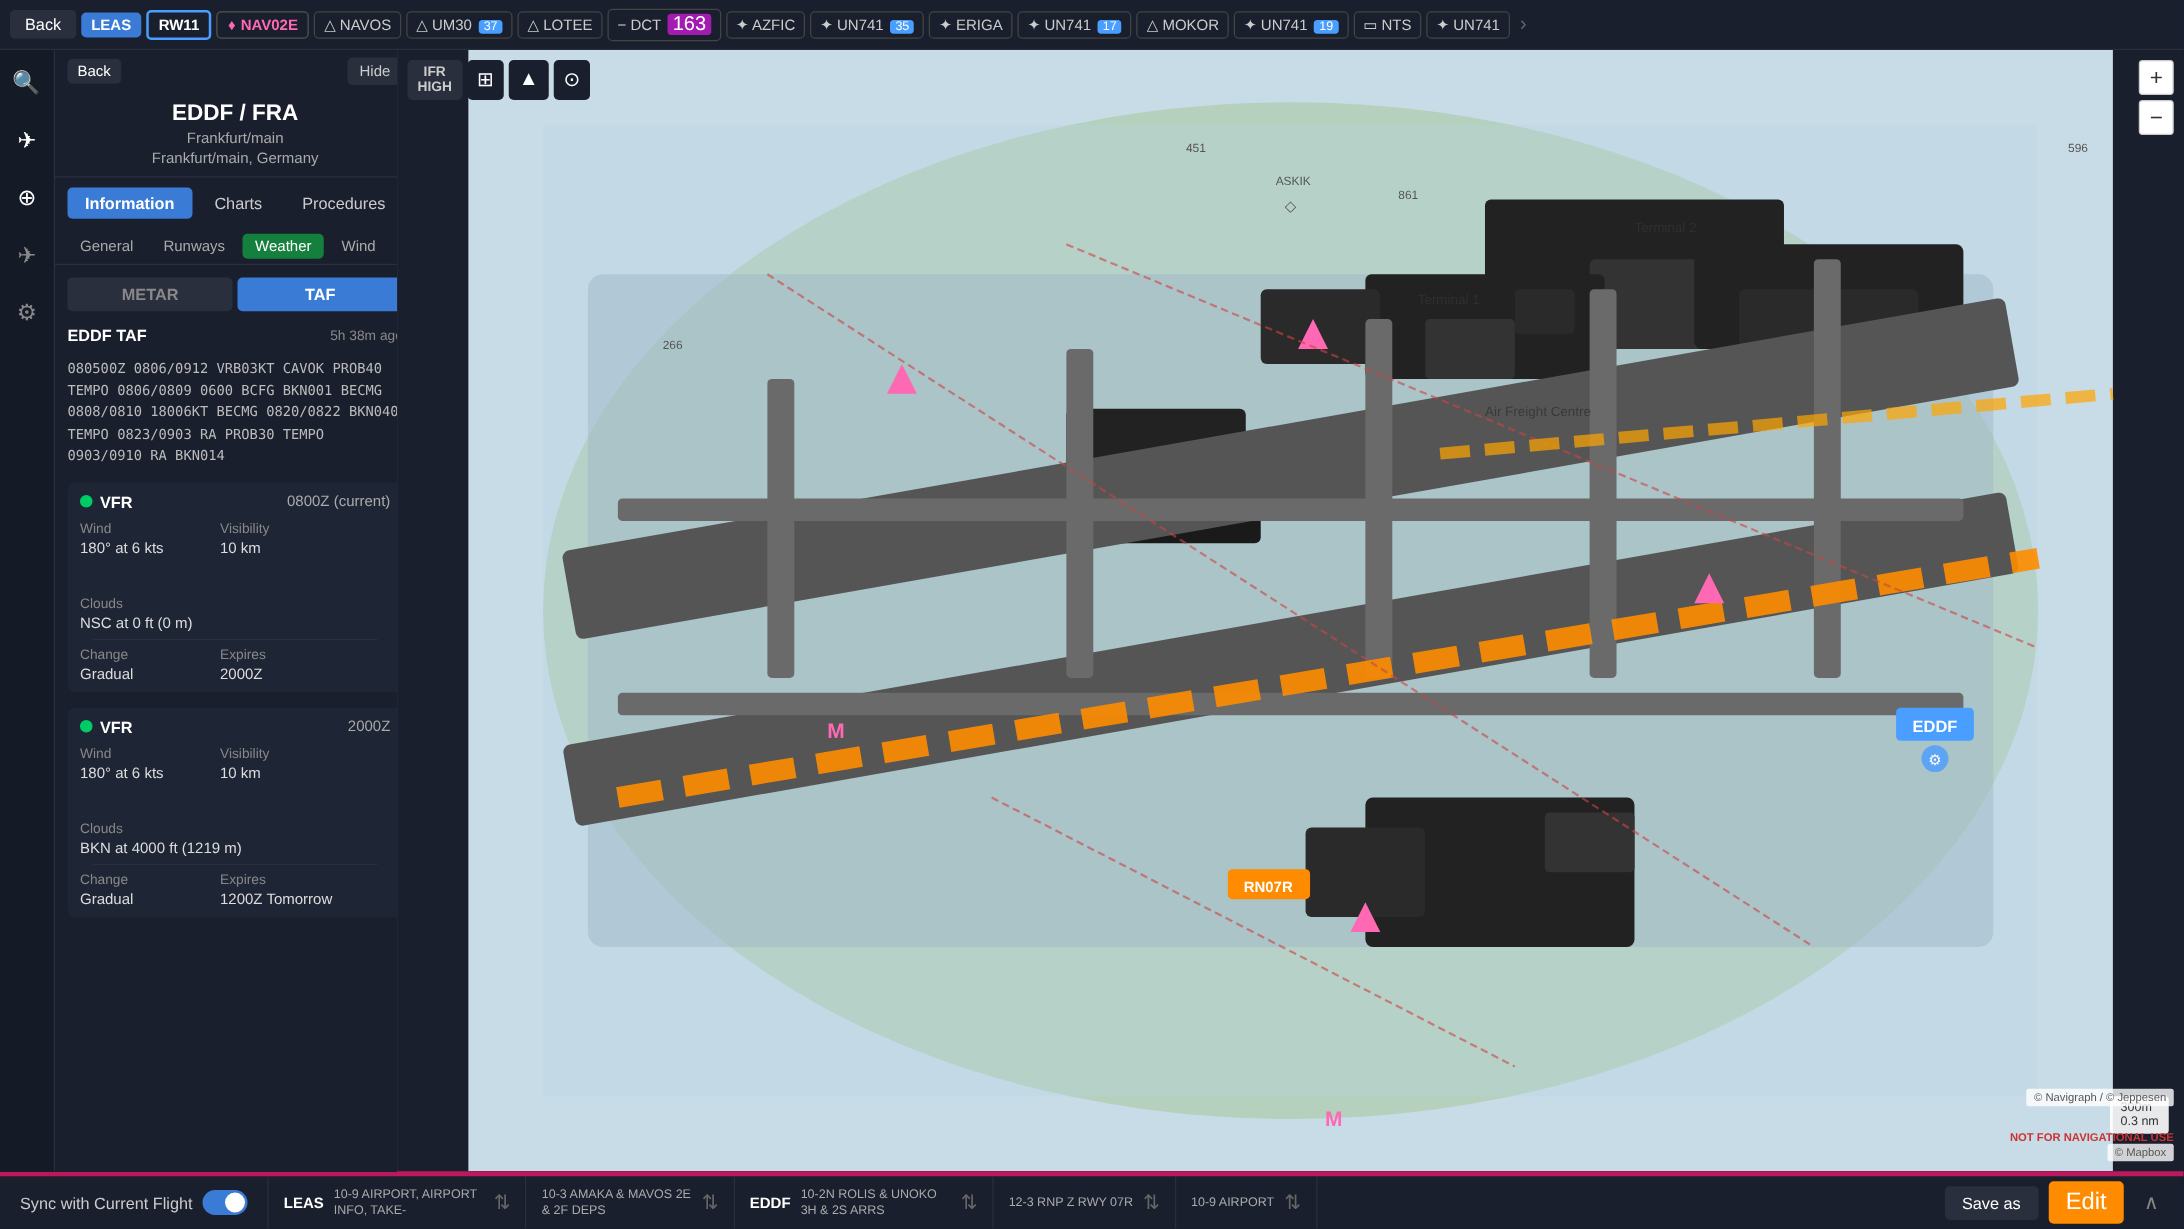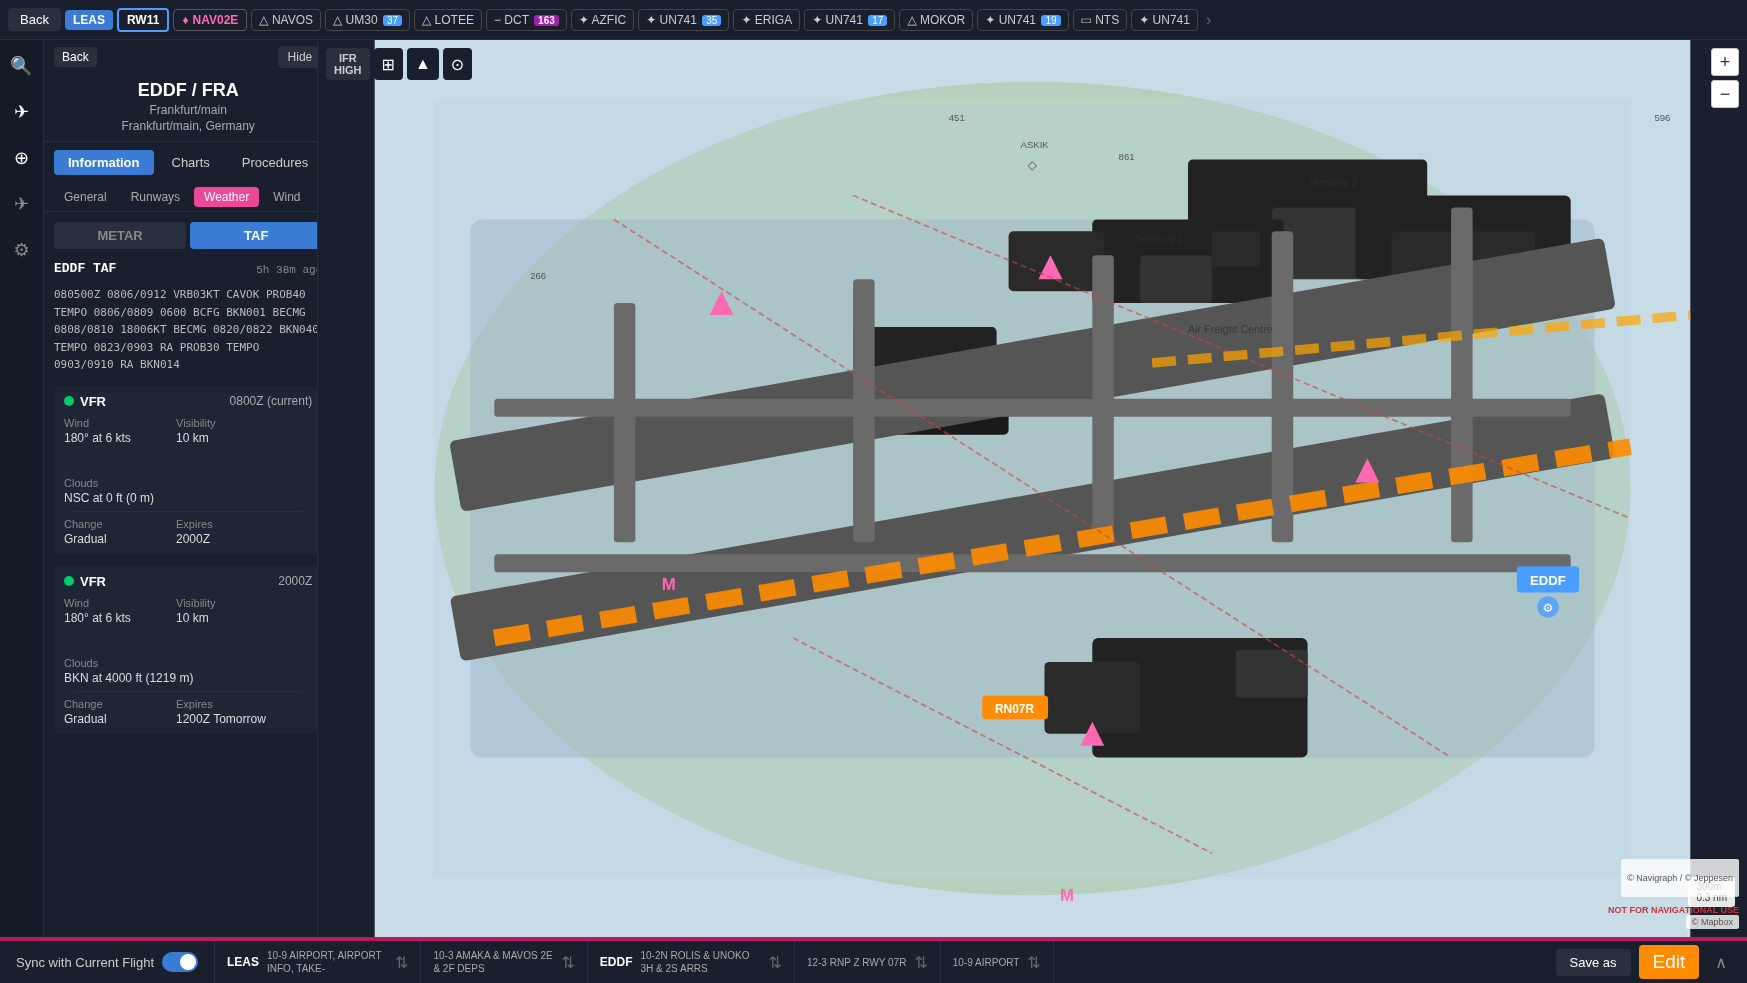--- a/index.html
+++ b/index.html
@@ -29,21 +29,21 @@
       font-size: 12px;
       font-weight: 600;
       cursor: pointer;
       white-space: nowrap;
     }
     .tag-leas { background: #3a7bd5; color: white; }
     .tag-rw11 { background: #1a1f2e; color: white; border: 2px solid #4a9eff; }
     .tag-nav02e { background: #1a1f2e; color: #ff69b4; border: 1px solid #555; }
     .tag-badge { background: #4a9eff; color: white; border-radius: 3px; padding: 0 4px; font-size: 10px; margin-left: 2px; }
     .tag-generic { background: #1a1f2e; color: #ccc; border: 1px solid #444; font-size: 12px; padding: 3px 7px; border-radius: 4px; cursor: pointer; }
-    .tag-dct-badge { background: #a21caf; color: white; border-radius: 3px; padding: 0 4px; font-size: 10px; margin-left: 2px; font-weight: bold; }
+    .tag-dct-badge { background: #a21caf; color: white; border-radius: 3px; padding: 0 4px; font-size: 16px; margin-left: 2px; }
 
     
     .main-content {
       display: flex;
       flex: 1;
       overflow: hidden;
     }
 
     
     .sidebar {
@@ -147,21 +147,21 @@
     .sub-tab {
       padding: 3px 10px;
       border-radius: 4px;
       font-size: 12px;
       cursor: pointer;
       color: #aaa;
       background: transparent;
       border: none;
     }
     .sub-tab.active {
-      background: #ec4899;
+      background: #15803d;
       color: white;
     }
 
     
     .weather-toggle {
       display: flex;
       gap: 4px;
       padding: 10px 10px 6px;
     }
     .toggle-btn {
@@ -180,23 +180,22 @@
     }
     .toggle-btn.active {
       background: #3a7bd5;
       color: white;
     }
 
     
     .taf-header {
       display: flex;
       justify-content: space-between;
-      align-items: flex-end;
+      align-items: center;
       padding: 6px 10px;
-      font-family: Liberation Mono, monospace;
     }
     .taf-title {
       font-size: 13px;
       font-weight: 700;
       color: white;
     }
     .taf-time {
       font-size: 11px;
       color: #888;
     }
@@ -709,21 +708,21 @@
       <button class="zoom-btn">−</button>
     </div>
 
     
     <div class="scale-bar">
       <div>300m</div>
       <div>0.3 nm</div>
     </div>
 
     
-    <div style="position:absolute; bottom:40px; right:8px; font-size:9px; color:#555; background:rgba(255,255,255,0.8); padding:14px 6px; border-radius:2px;">© Navigraph / © Jeppesen</div>
+    <div style="position:absolute; bottom:52px; right:8px; font-size:9px; color:#555; background:rgba(255,255,255,0.8); padding:2px 6px; border-radius:2px;">© Navigraph / © Jeppesen</div>
     <div style="position:absolute; bottom:22px; right:8px; font-size:9px; color:#cc3333; font-weight:600;">NOT FOR NAVIGATIONAL USE</div>
     <div style="position:absolute; bottom:8px; right:8px; font-size:9px; color:#555; background:rgba(255,255,255,0.8); padding:2px 6px; border-radius:2px;">© Mapbox</div>
   </div>
 </div>
 
 <div class="bottom-strip">
   <div class="strip-sync">
     <span>Sync with Current Flight</span>
     <div class="toggle-switch"></div>
   </div>

